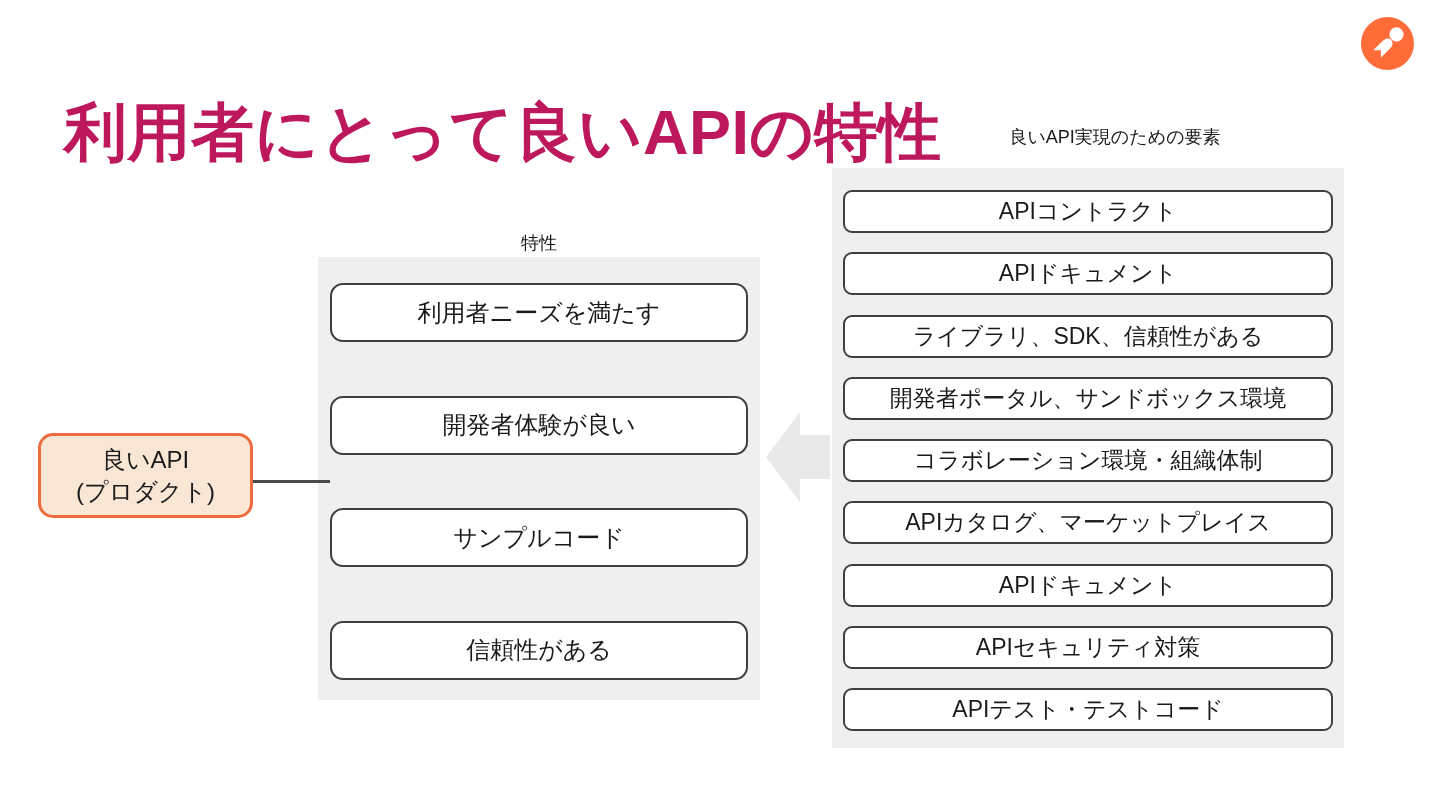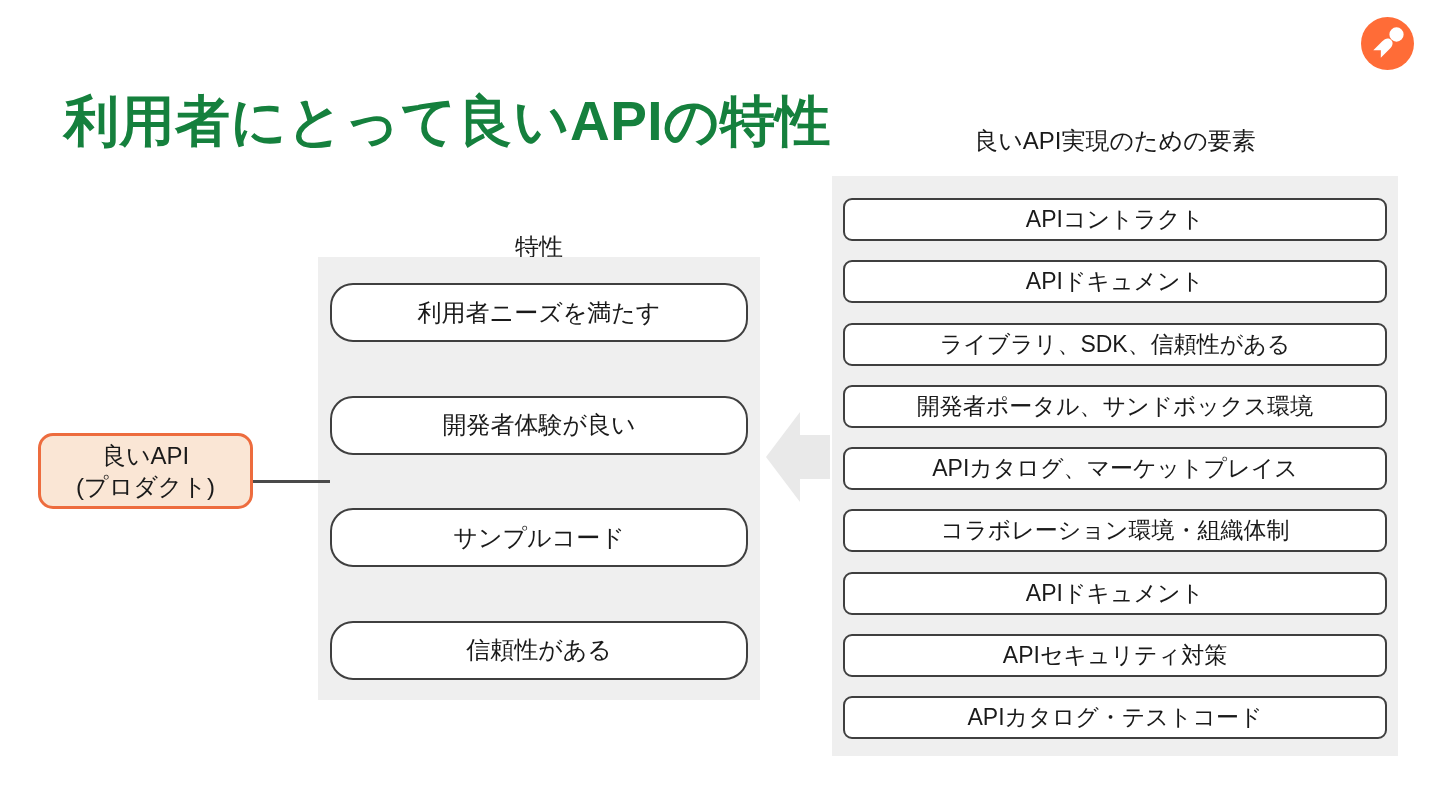--- a/index.html
+++ b/index.html
@@ -1,39 +1,39 @@
 <!DOCTYPE html>
 <html><head>
 <meta charset="utf-8">
 <style>
   html,body{margin:0;padding:0;background:#ffffff;}
   .slide{
     position:relative;width:1440px;height:810px;background:#ffffff;overflow:hidden;
     font-family:"Liberation Sans","DejaVu Sans",sans-serif;color:#1a1a1a;
   }
   .title{
-    position:absolute;left:64px;top:48px;font-size:55px;font-weight:700;
-    color:#15803d;letter-spacing:0.5px;white-space:nowrap;
+    position:absolute;left:64px;top:48px;font-size:63px;font-weight:700;
+    color:#be185d;letter-spacing:0.5px;white-space:nowrap;
   }
   .logo{position:absolute;left:1361px;top:17px;width:53px;height:53px;}
   .panel{position:absolute;background:#efefef;display:flex;flex-direction:column;justify-content:space-between;box-sizing:border-box;}
-  .panel-header{position:absolute;text-align:center;font-size:24px;color:#1a1a1a;white-space:nowrap;}
+  .panel-header{position:absolute;text-align:center;font-size:18px;color:#1a1a1a;white-space:nowrap;}
   .elements-header{left:832px;width:566px;top:125px;}
   .characteristics-header{left:318px;width:442px;top:231px;}
-  .elements-panel{left:832px;top:168px;width:566px;height:580px;padding:22px 11px 17px 11px;margin-top:8px;}
+  .elements-panel{left:832px;top:168px;width:512px;height:580px;padding:22px 11px 17px 11px;}
   .characteristics-panel{left:318px;top:257px;width:442px;height:443px;padding:26px 12px 20px 12px;}
   .wbox{
     background:#ffffff;border:2.5px solid #3f3f3f;border-radius:10px;
     display:flex;align-items:center;justify-content:center;box-sizing:border-box;
     white-space:nowrap;
   }
   .elements-panel .wbox{height:43px;font-size:23px;border-radius:9px;}
-  .characteristics-panel .wbox{height:59px;font-size:24px;border-radius:23px;}
+  .characteristics-panel .wbox{height:59px;font-size:24px;border-radius:13px;}
   .product-box{
-    position:absolute;left:38px;top:433px;width:215px;height:76px;box-sizing:border-box;
+    position:absolute;left:38px;top:433px;width:215px;height:85px;box-sizing:border-box;
     background:#fae6d5;border:3px solid #ed6c3e;border-radius:15px;
     display:flex;flex-direction:column;align-items:center;justify-content:center;
     font-size:24px;line-height:1.3;text-align:center;
   }
   .connector{position:absolute;left:253px;top:480px;width:77px;height:2.5px;background:#4a4a4a;}
   .big-arrow{position:absolute;left:766px;top:412px;width:64px;height:90px;}
 </style>
 </head>
 <body>
 
@@ -52,25 +52,25 @@
   </div>
 
   <div class="panel-header elements-header">良いAPI実現のための要素</div>
 
   <div class="panel elements-panel">
 
   <div class="wbox">APIコントラクト</div>
       <div class="wbox">APIドキュメント</div>
       <div class="wbox">ライブラリ、SDK、信頼性がある</div>
       <div class="wbox">開発者ポータル、サンドボックス環境</div>
+      <div class="wbox">コラボレーション環境・組織体制</div>
       <div class="wbox">APIカタログ、マーケットプレイス</div>
-      <div class="wbox">コラボレーション環境・組織体制</div>
       <div class="wbox">APIドキュメント</div>
       <div class="wbox">APIセキュリティ対策</div>
-      <div class="wbox">APIカタログ・テストコード</div>
+      <div class="wbox">APIテスト・テストコード</div>
     </div>
 
   <div class="panel-header characteristics-header">特性</div>
 
   <div class="panel characteristics-panel">
 
   <div class="wbox">利用者ニーズを満たす</div>
       <div class="wbox">開発者体験が良い</div>
       <div class="wbox">サンプルコード</div>
       <div class="wbox">信頼性がある</div>

